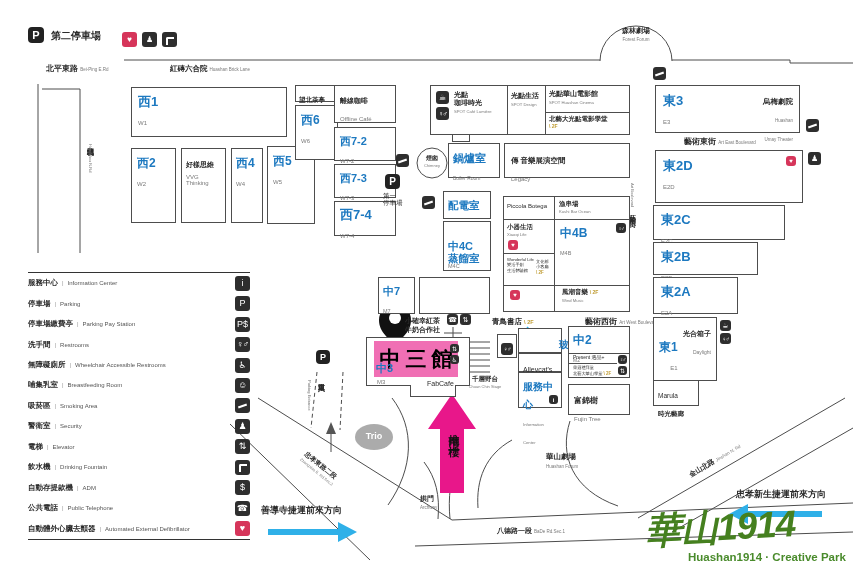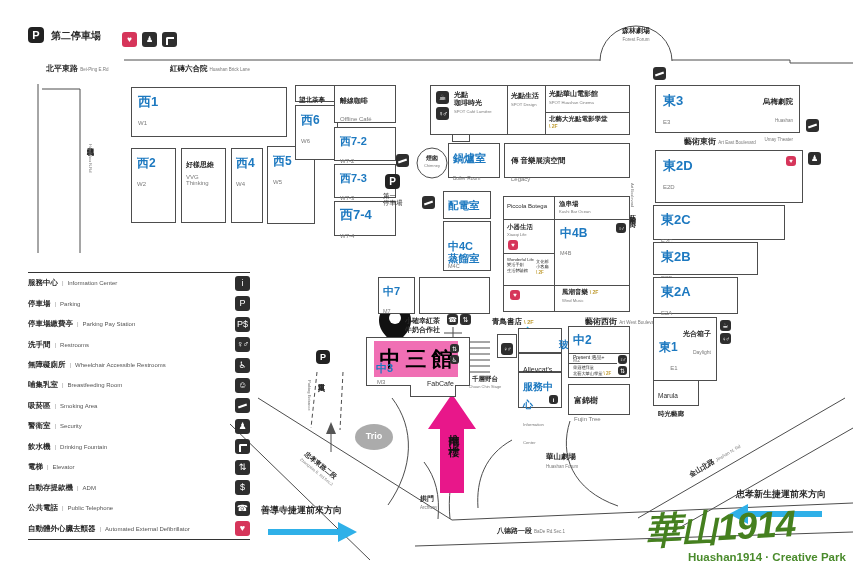--- a/index.html
+++ b/index.html
@@ -450,32 +450,32 @@
         <span class="lgen">Smoking Area</span>
         <span class="mic lgic ic-smoking"></span>
       </div>
       <div class="lgrow">
         <span class="lgzh">警衛室</span>
         <span class="lgsep">|</span>
         <span class="lgen">Security</span>
         <span class="mic lgic ic-security">♟</span>
       </div>
       <div class="lgrow">
+        <span class="lgzh">電梯</span>
+        <span class="lgsep">|</span>
+        <span class="lgen">Elevator</span>
+        <span class="mic lgic ic-elevator">⇅</span>
+      </div>
+      <div class="lgrow">
         <span class="lgzh">飲水機</span>
         <span class="lgsep">|</span>
         <span class="lgen">Drinking Fountain</span>
         <span class="mic lgic ic-drinking-fountain"></span>
       </div>
       <div class="lgrow">
-        <span class="lgzh">電梯</span>
-        <span class="lgsep">|</span>
-        <span class="lgen">Elevator</span>
-        <span class="mic lgic ic-elevator">⇅</span>
-      </div>
-      <div class="lgrow">
         <span class="lgzh">自動存提款機</span>
         <span class="lgsep">|</span>
         <span class="lgen">ADM</span>
         <span class="mic lgic ic-atm">$</span>
       </div>
       <div class="lgrow">
         <span class="lgzh">公共電話</span>
         <span class="lgsep">|</span>
         <span class="lgen">Public Telephone</span>
         <span class="mic lgic ic-phone">☎</span>

